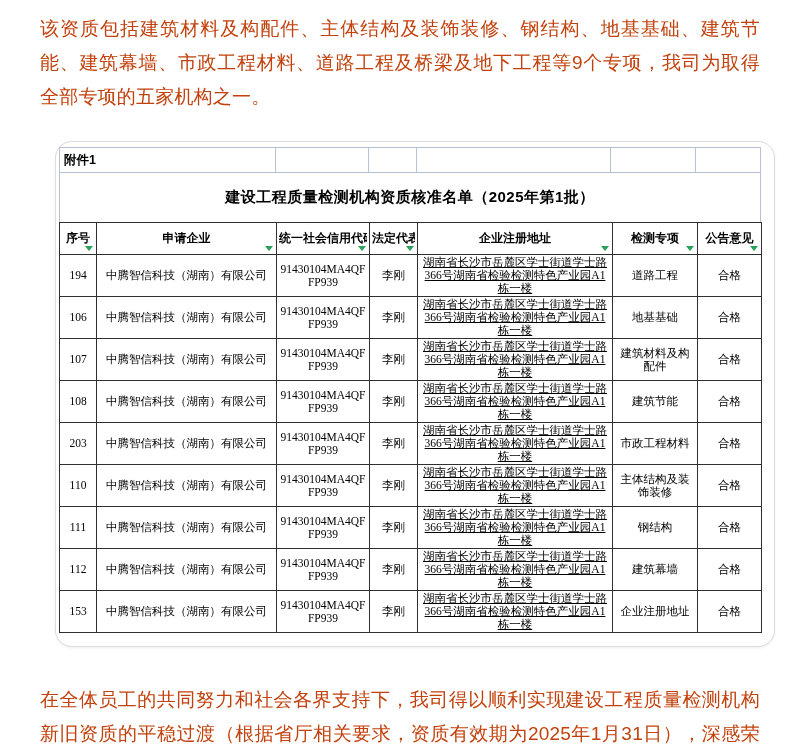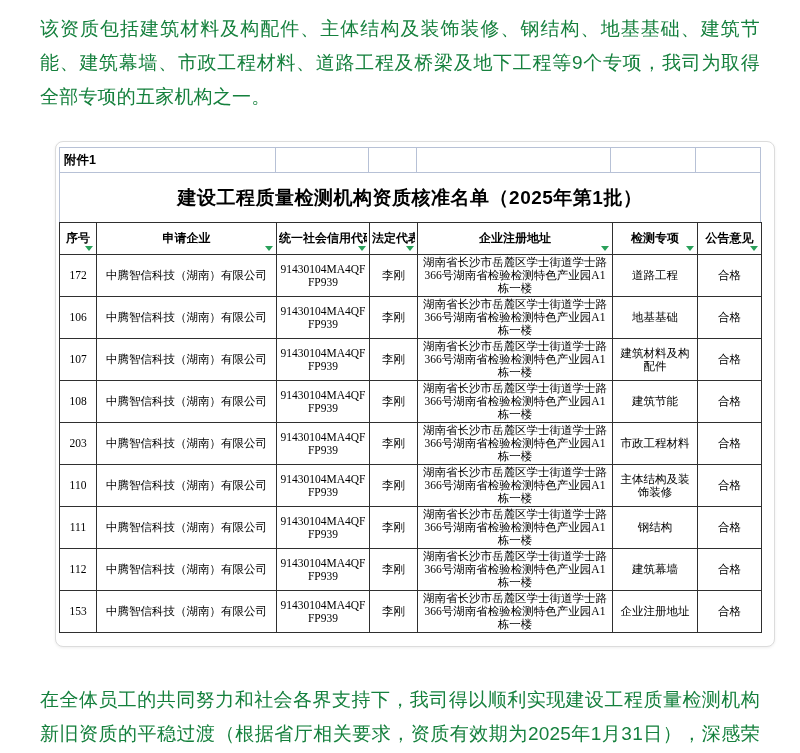--- a/index.html
+++ b/index.html
@@ -9,32 +9,32 @@
     color: #1c1c1c;
     width: 800px;
     height: 753px;
     overflow: hidden;
   }
   .doc { padding: 12px 40px 0 40px; }
   p.body-text {
     font-size: 19px;
     line-height: 34px;
     letter-spacing: 0.2px;
-    color: #15803d;
+    color: #c2410c;
     text-align: justify;
   }
   .para-middle { margin-top: 36px; }
 
   
   .card {
     margin: 27px 0 0 15px;
     width: 720px;
     background: #ffffff;
     border: 1px solid #dcdcdc;
-    border-radius: 8px;
+    border-radius: 17px;
     box-shadow: 0 1px 3px rgba(0,0,0,0.07);
     padding: 5px 16px 13px 3px;
   }
   .sheet {
     width: 702px;
     font-family: "Liberation Serif", "DejaVu Serif", serif;
     color: #000;
   }
   .attach-row {
     display: flex;
@@ -59,21 +59,21 @@
   }
   .title-row {
     height: 49px;
     border-left: 1px solid var(--grid-light, #b7c1d6);
     border-right: 1px solid var(--grid-light, #b7c1d6);
     display: flex;
     align-items: center;
     justify-content: center;
     font-family: "Liberation Sans", sans-serif;
     font-weight: bold;
-    font-size: 19px;
+    font-size: 15px;
     letter-spacing: 0.5px;
     color: #000;
   }
   table.grid {
     width: 702px;
     border-collapse: collapse;
     table-layout: fixed;
   }
   table.grid th, table.grid td {
     border: 1px solid var(--grid-dark, #2f2f2f);
@@ -106,21 +106,21 @@
     border-top: 5px solid var(--filter-green, #2aa05a);
   }
   table.grid td {
     height: 28px;
     font-size: 11.5px;
     line-height: 13px;
     padding: 1px 2px;
     color: #000;
   }
   td.cell-credit_code { word-break: break-all; font-size: 11.5px; }
-  td.cell-address { font-size: 11px; }
+  td.cell-address { font-size: 11px; text-decoration: underline; }
   td.cell-no { font-size: 12px; }
 </style>
 </head>
 <body style="background: rgb(255, 255, 255); color: rgb(28, 28, 28);">
 
 <main class="doc">
 
   <p class="body-text para-intro">该资质包括建筑材料及构配件、主体结构及装饰装修、钢结构、地基基础、建筑节能、建筑幕墙、市政工程材料、道路工程及桥梁及地下工程等9个专项，我司为取得全部专项的五家机构之一。</p>
 
   <section class="card">
@@ -176,21 +176,21 @@
                 <span class="filter"></span>
               </th>
               <th>
                 <span class="th-label">公告意见</span>
                 <span class="filter"></span>
               </th>
             </tr>
         </thead>
         <tbody id="table-body">
             <tr>
-              <td class="cell-no">172</td>
+              <td class="cell-no">194</td>
               <td class="cell-company">中腾智信科技（湖南）有限公司</td>
               <td class="cell-credit_code">91430104MA4QFFP939</td>
               <td class="cell-legal_rep">李刚</td>
               <td class="cell-address">湖南省长沙市岳麓区学士街道学士路366号湖南省检验检测特色产业园A1栋一楼</td>
               <td class="cell-specialty">道路工程</td>
               <td class="cell-opinion">合格</td>
             </tr>
             <tr>
               <td class="cell-no">106</td>
               <td class="cell-company">中腾智信科技（湖南）有限公司</td>

